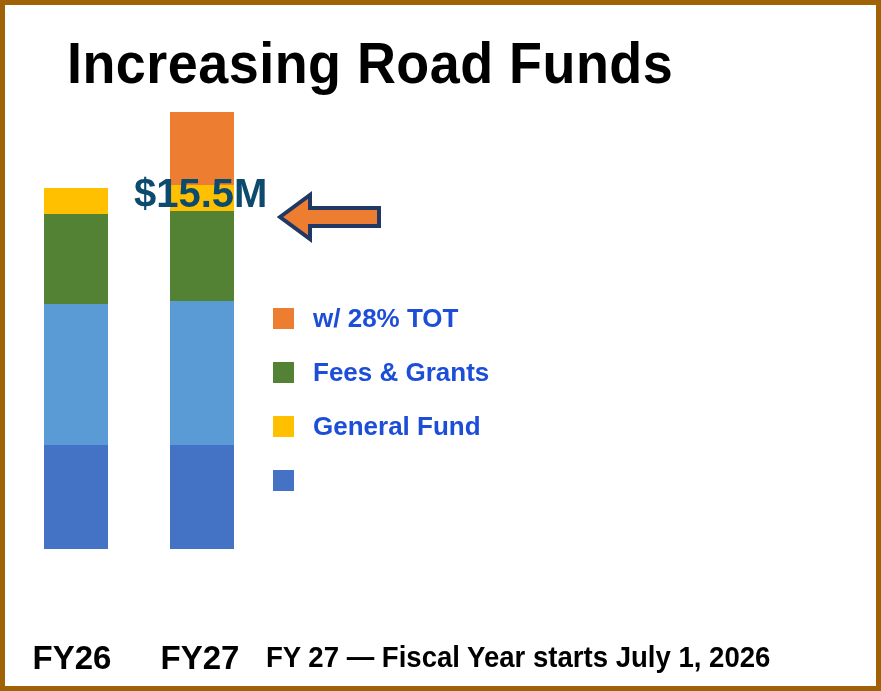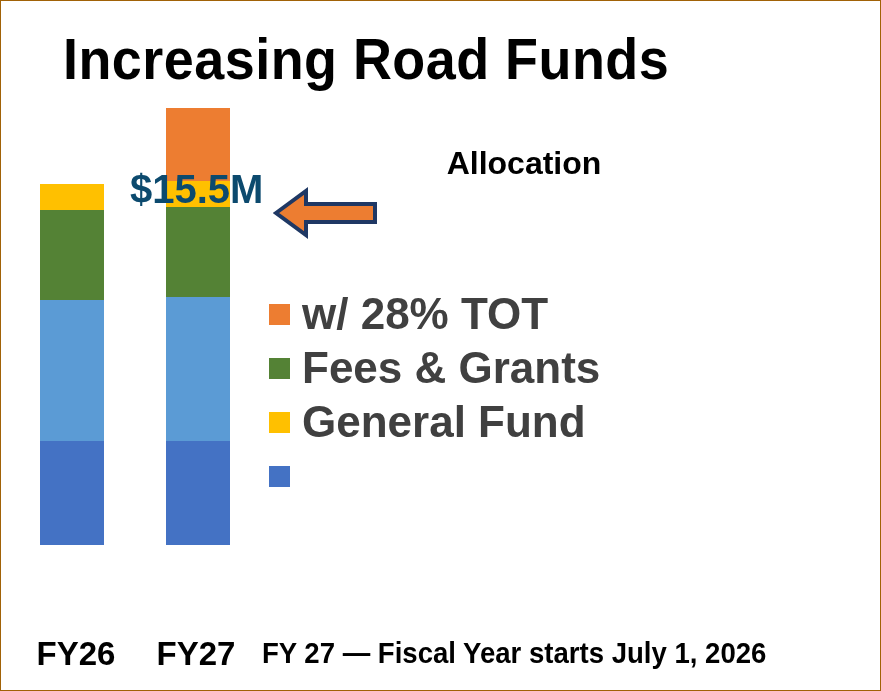--- a/index.html
+++ b/index.html
@@ -9,21 +9,21 @@
     background: #ffffff;
   }
   body {
     font-family: "Liberation Sans", sans-serif;
   }
   #slide {
     position: relative;
     width: 881px;
     height: 691px;
     background: #ffffff;
-    border: 1px solid #a16207;
+    border: 5px solid #a16207;
     box-sizing: border-box;
     overflow: hidden;
   }
 
   
   #chart-title {
     position: absolute;
     left: 62px;
     top: 24px;
     font-family: "Liberation Sans Narrow", "Liberation Sans", sans-serif;
@@ -82,21 +82,21 @@
     position: absolute;
     top: 634px;
     font-family: "Liberation Sans", sans-serif;
     font-size: 33px;
     font-weight: bold;
     color: #000000;
     white-space: nowrap;
     text-align: center;
     width: 110px;
   }
-  #cat-label-fy26 { left: 20px; }
+  #cat-label-fy26 { left: 12px; }
   #cat-label-fy27 { left: 140px; }
 
   
   #tot-callout-arrow {
     position: absolute;
     left: 272px;
     top: 186px;
     width: 105px;
     height: 52px;
   }
@@ -126,25 +126,26 @@
     height: 54px;
   }
   .legend-swatch {
     width: 21px;
     height: 21px;
     flex: 0 0 21px;
     margin-right: 12px;
   }
   .legend-label {
     font-family: "Liberation Sans", sans-serif;
-    font-size: 44px;
-    font-weight: bold;
-    color: #404040;
+    font-size: 26px;
+    font-weight: bold;
+    color: #1d4ed8;
     white-space: nowrap;
     line-height: 1;
+    margin-left: 7px;
   }
 
   
   #footnote {
     position: absolute;
     left: 261px;
     top: 636px;
     font-family: "Liberation Sans Narrow", "Liberation Sans", sans-serif;
     font-size: 29px;
     font-weight: bold;
@@ -186,21 +187,20 @@
   <div class="value-label" id="value-label-fy27">$15.5M</div>
 
   <div class="cat-label" id="cat-label-fy26">FY26</div>
   <div class="cat-label" id="cat-label-fy27">FY27</div>
 
   <svg id="tot-callout-arrow" viewBox="0 0 105 52">
     <polygon points="3,26 33,4 33,17 102,17 102,35 33,35 33,48" fill="#ED7D31" stroke="#1F3864" stroke-width="4" stroke-linejoin="miter"></polygon>
   </svg>
 
   <div id="tot-callout-text">
-    <span>Allocation</span>
   </div>
 
   <div id="legend">
       <div class="legend-item">
         <span class="legend-swatch" style="background: rgb(237, 125, 49);"></span>
         <span class="legend-label">w/ 28% TOT</span>
       </div>
       <div class="legend-item">
         <span class="legend-swatch" style="background: rgb(84, 130, 53);"></span>
         <span class="legend-label">Fees &amp; Grants</span>

